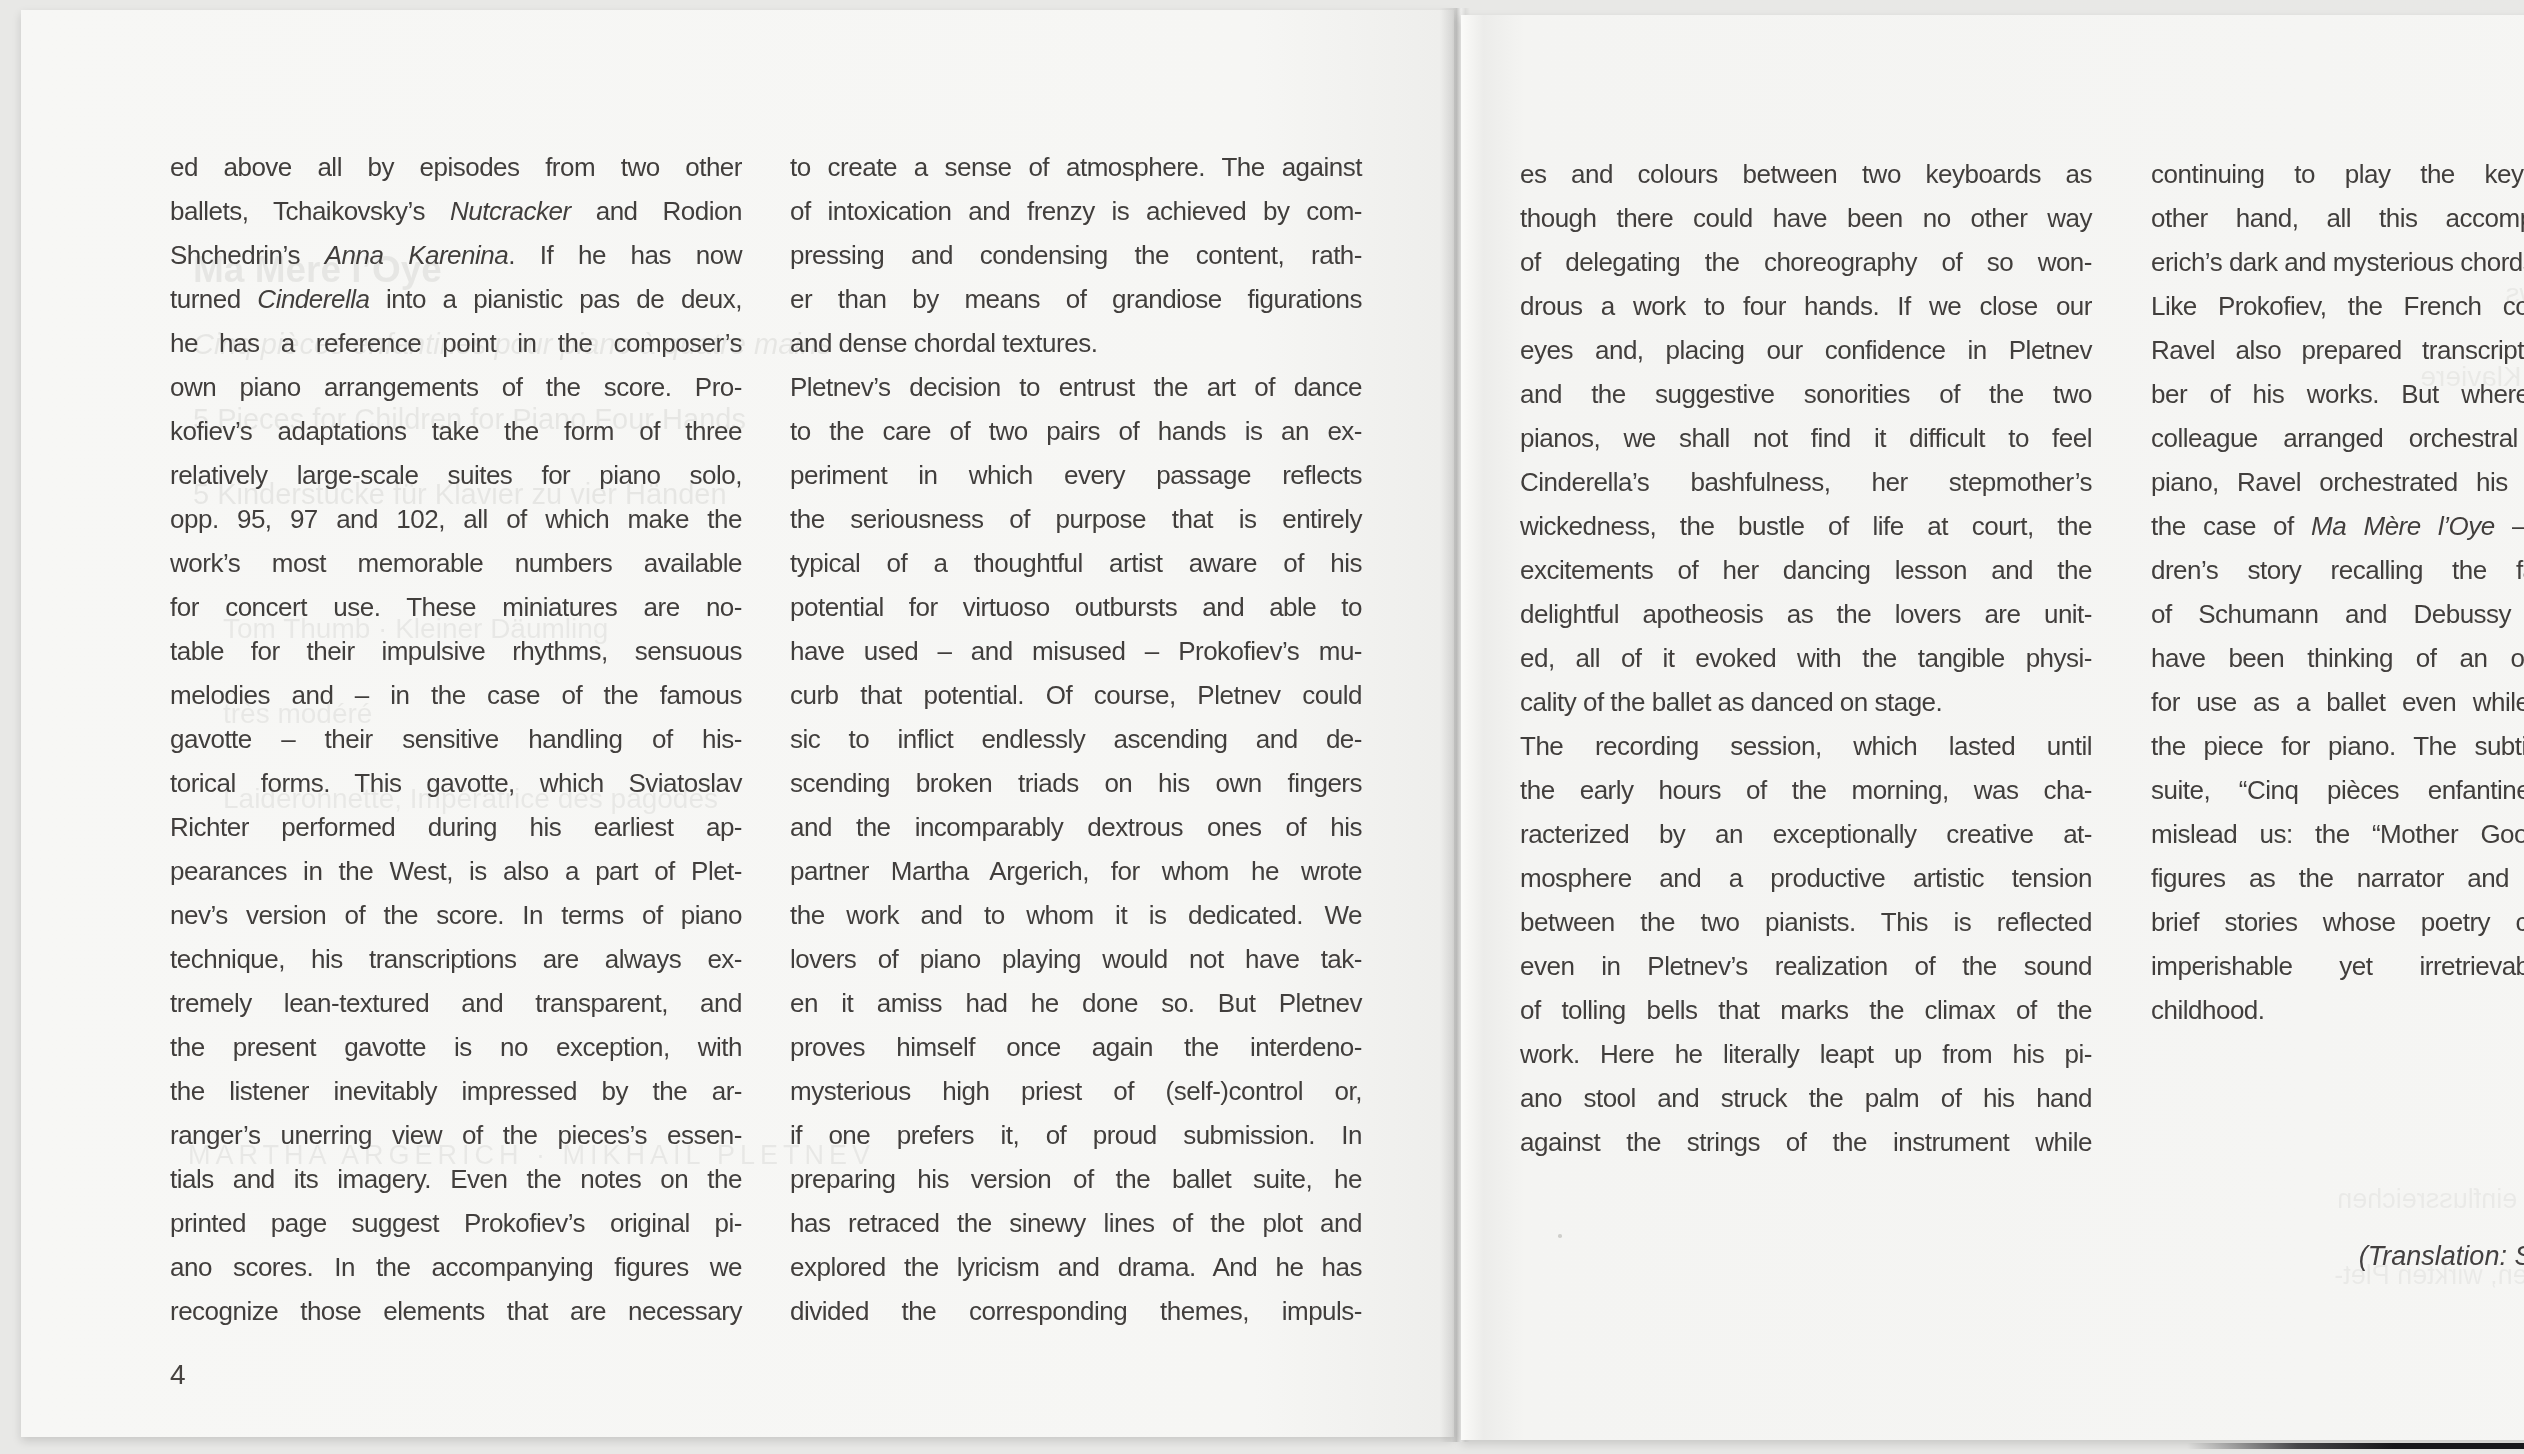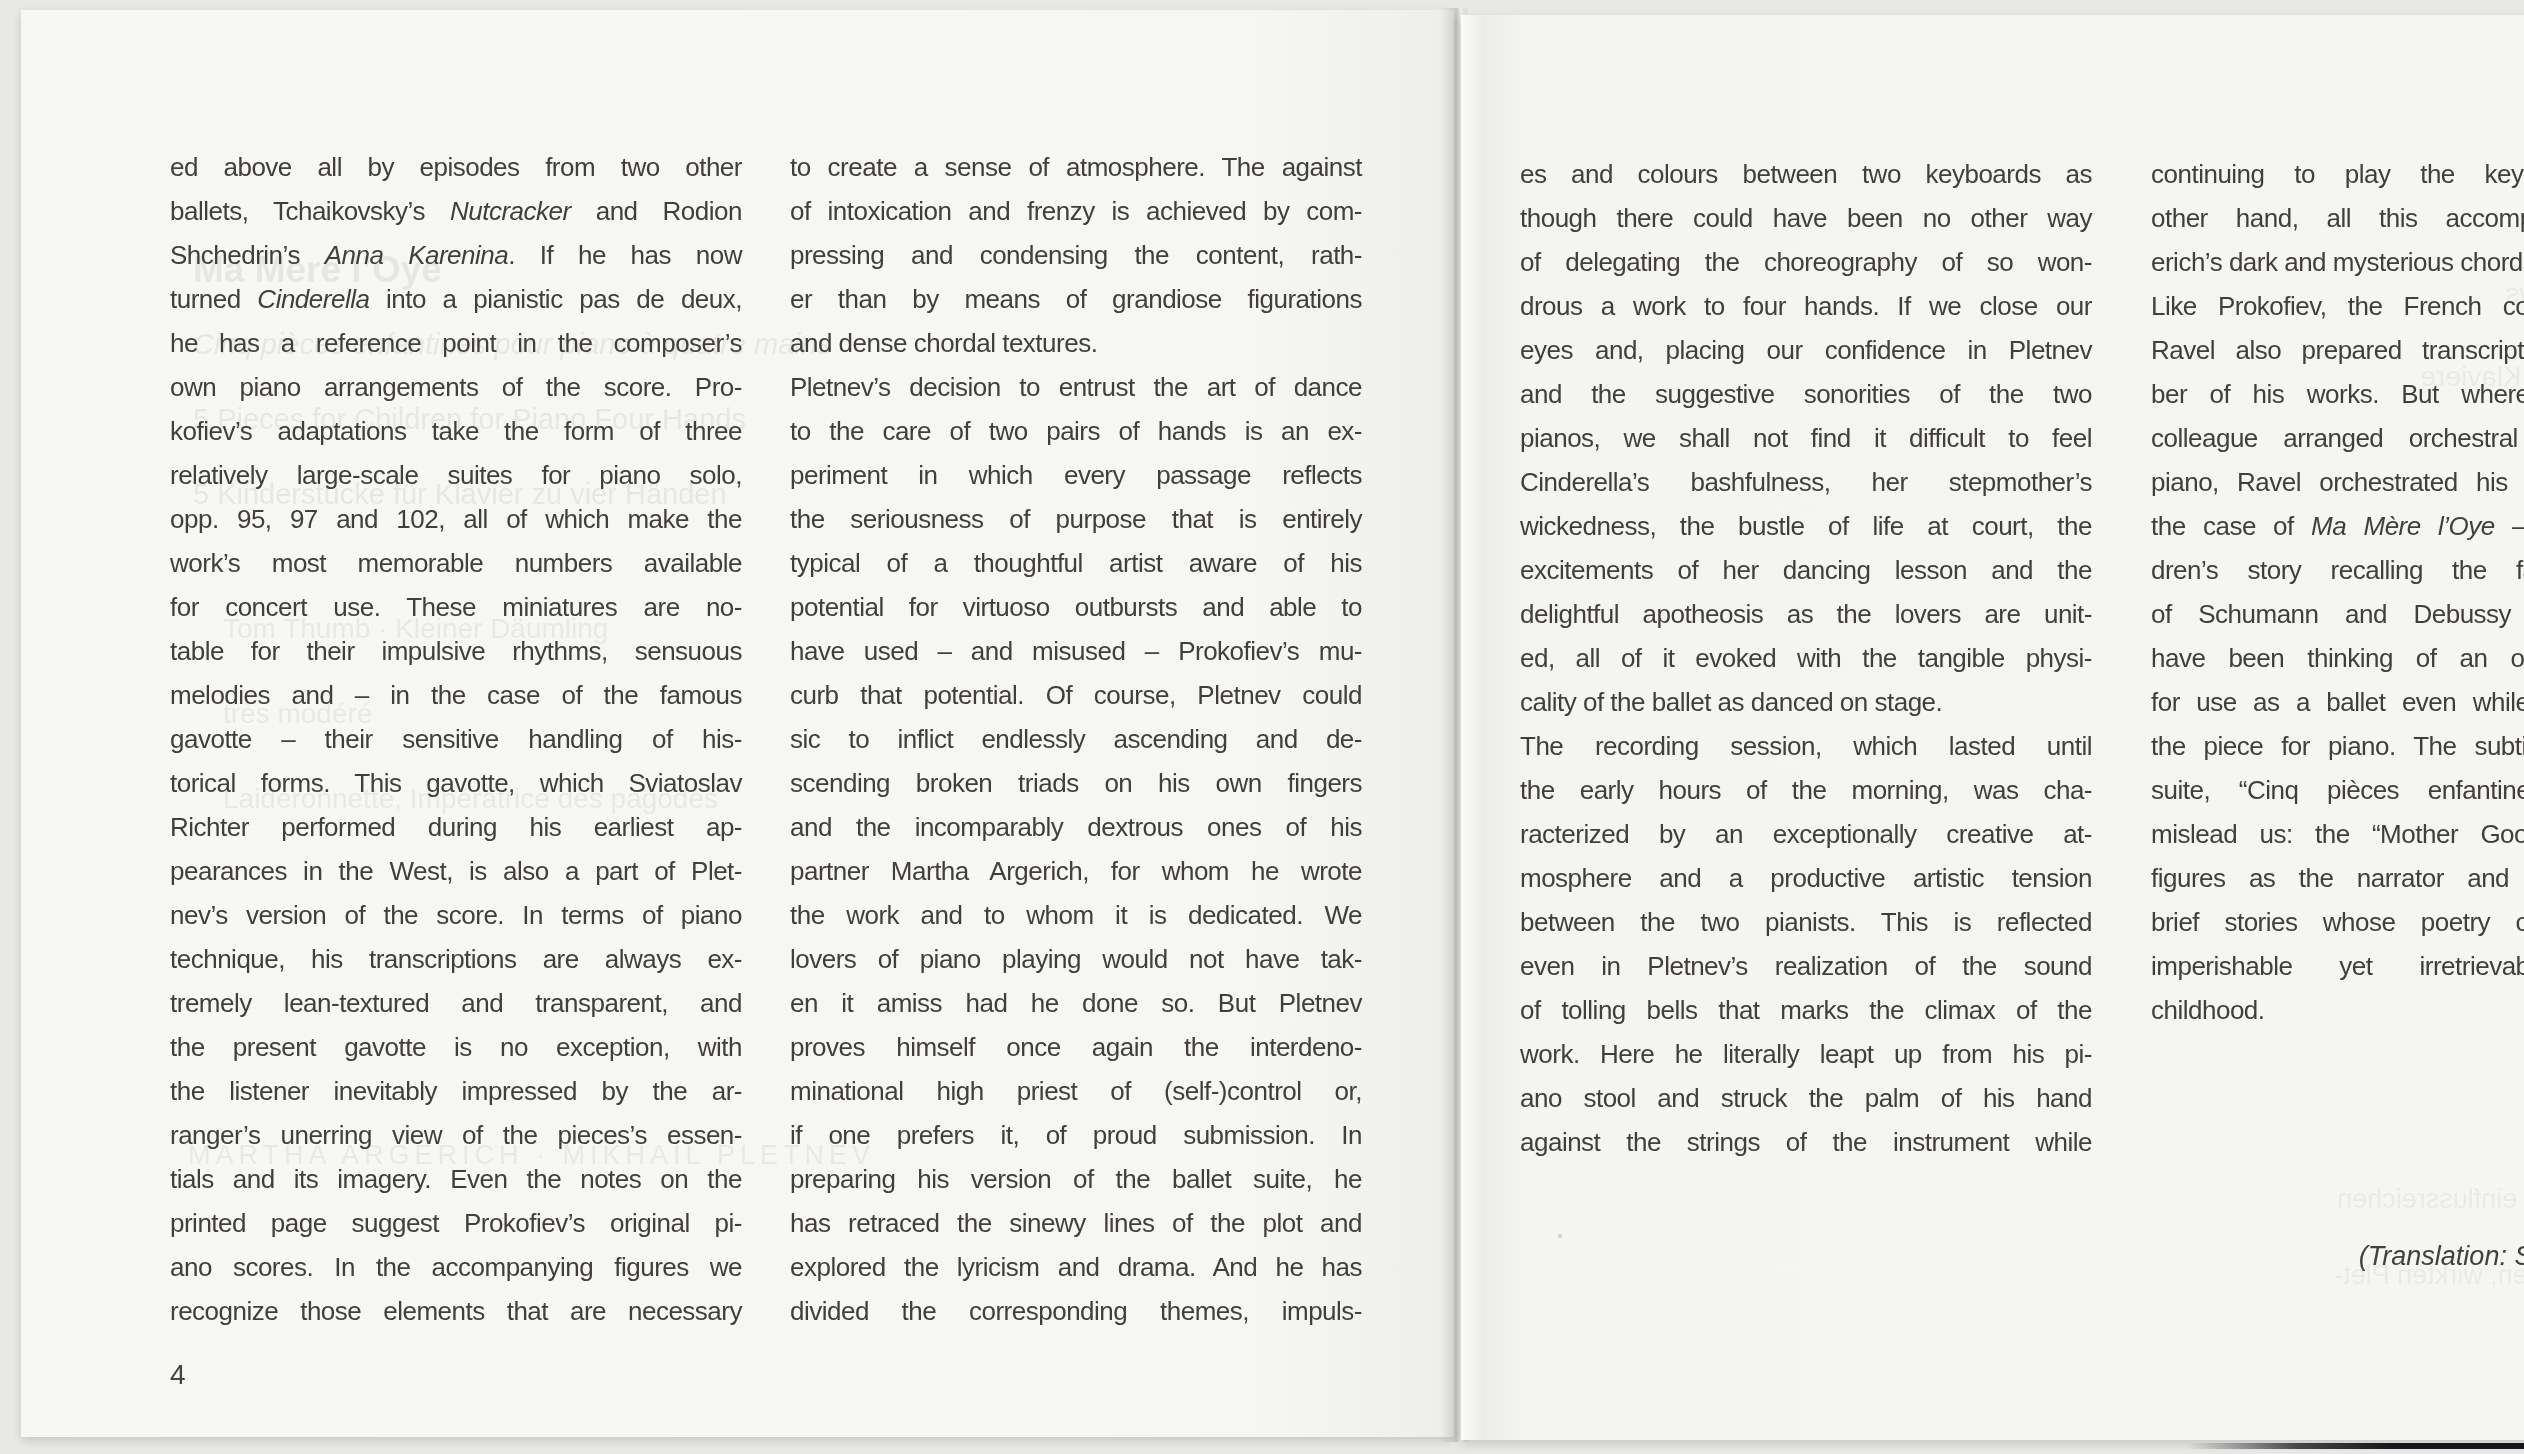--- a/index.html
+++ b/index.html
@@ -121,21 +121,21 @@
         <div class="line">have used – and misused – Prokofiev’s mu-</div>
         <div class="line">curb that potential. Of course, Pletnev could</div>
         <div class="line">sic to inflict endlessly ascending and de-</div>
         <div class="line">scending broken triads on his own fingers</div>
         <div class="line">and the incomparably dextrous ones of his</div>
         <div class="line">partner Martha Argerich, for whom he wrote</div>
         <div class="line">the work and to whom it is dedicated. We</div>
         <div class="line">lovers of piano playing would not have tak-</div>
         <div class="line">en it amiss had he done so. But Pletnev</div>
         <div class="line">proves himself once again the interdeno-</div>
-        <div class="line">minational high priest of (self-)control or,</div>
+        <div class="line">mysterious high priest of (self-)control or,</div>
         <div class="line">if one prefers it, of proud submission. In</div>
         <div class="line">preparing his version of the ballet suite, he</div>
         <div class="line">has retraced the sinewy lines of the plot and</div>
         <div class="line">explored the lyricism and drama. And he has</div>
         <div class="line">divided the corresponding themes, impuls-</div>
       </div>
     <div class="pagenum pagenum-left">4</div>
   </div>
 
   <div class="gutter"></div>

